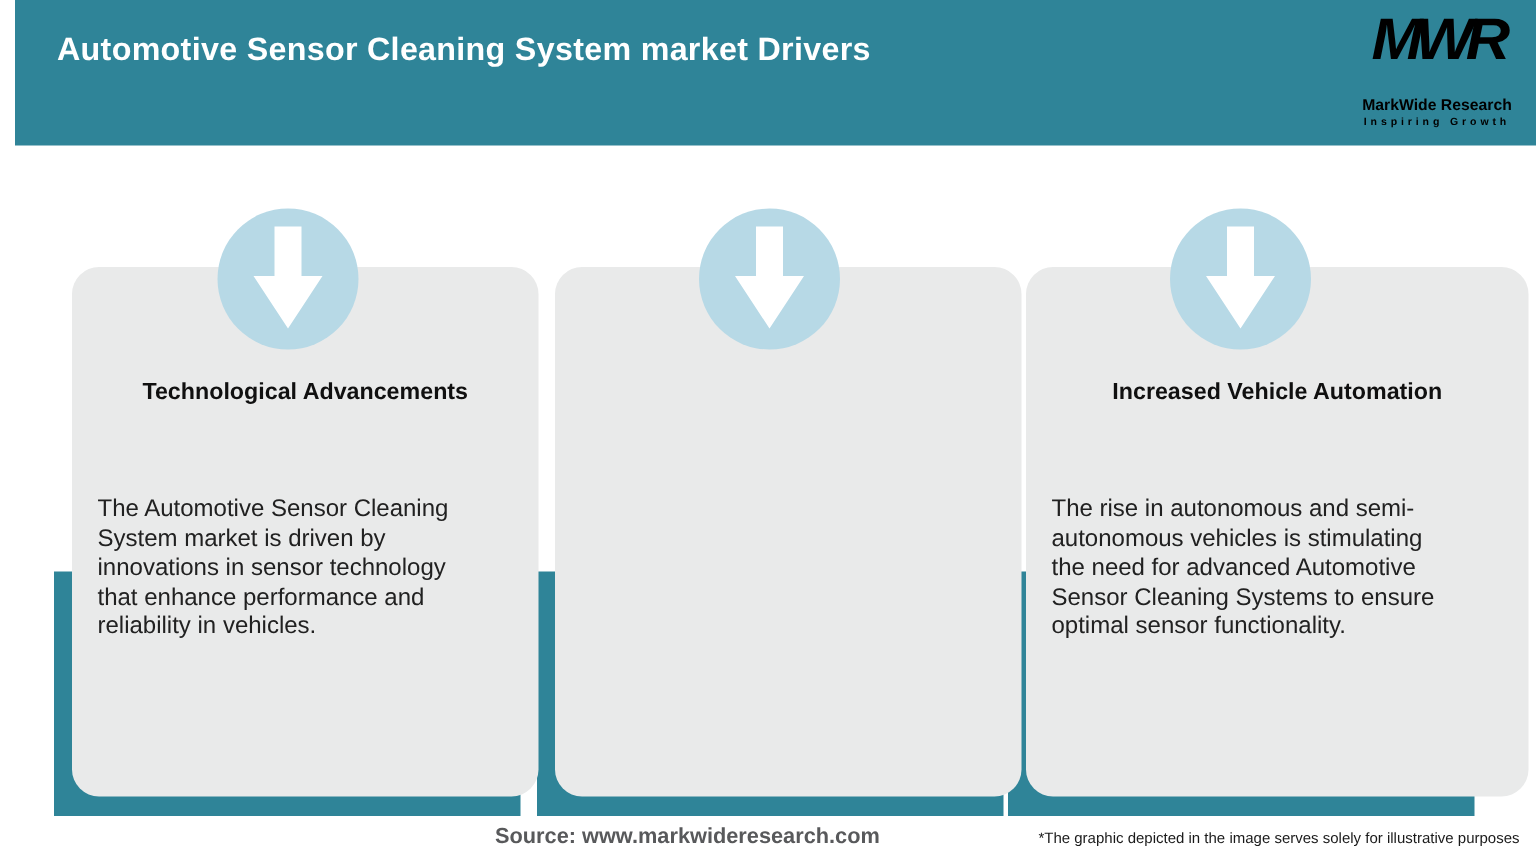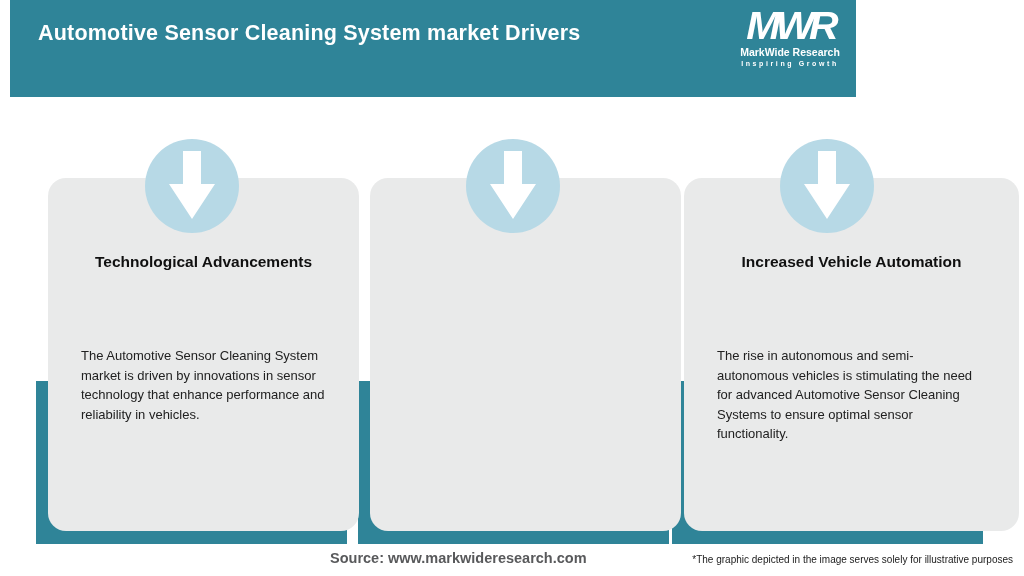--- a/index.html
+++ b/index.html
@@ -5,58 +5,58 @@
   html,body{margin:0;padding:0;}
   body{
     width:1024px;height:576px;position:relative;overflow:hidden;
     background:#ffffff;
     font-family:"Liberation Sans", sans-serif;
   }
   .page{position:absolute;inset:0;}
 
   
   .header{
-    position:absolute;left:10px;top:0;width:846px;height:97px;
+    position:absolute;left:10px;top:0;width:1014px;height:97px;
     background:var(--teal,#2f8498);
   }
   .page-title{
     position:absolute;left:28px;top:21px;margin:0;
     color:#ffffff;font-size:21.5px;font-weight:700;letter-spacing:.2px;
   }
   .logo{
     position:absolute;right:8px;top:6px;width:116px;text-align:center;
-    color:#ffffff;line-height:1;
+    color:#000000;line-height:1;
   }
   .logo-monogram{
     font-size:41px;font-weight:700;font-style:italic;
     letter-spacing:-5px;transform:scaleY(.95);
   }
-  .logo-name{font-size:10.5px;font-weight:700;margin-top:0;white-space:nowrap;}
+  .logo-name{font-size:10.5px;font-weight:700;margin-top:18px;white-space:nowrap;}
   .logo-tagline{font-size:7px;font-weight:700;letter-spacing:2.6px;margin-top:2px;white-space:nowrap;}
 
   
   .card-shadow{
     position:absolute;top:381px;width:311px;height:163px;
     background:var(--teal,#2f8498);
   }
   .shadow-1{left:36px;} .shadow-2{left:358px;} .shadow-3{left:672px;}
 
   .card{
     position:absolute;top:178px;width:311px;height:353px;
     background:var(--card-gray,#e9eaea);border-radius:18px;
   }
   .card-1{left:48px;} .card-2{left:370px;} .card-3{left:684px;padding-left:24px;}
 
   .card-title{
     position:absolute;top:75px;left:0;right:0;margin:0;
     text-align:center;font-size:15.5px;font-weight:700;color:#101010;
   }
   .card-body{
-    position:absolute;top:152px;left:17px;width:262px;margin:16px;
-    font-size:13px;line-height:19.5px;color:#212121;
+    position:absolute;top:152px;left:17px;width:262px;margin:0;
+    font-size:16px;line-height:19.5px;color:#212121;
   }
 
   .arrow-circle{
     position:absolute;top:139px;width:94px;height:94px;border-radius:50%;
     background:var(--circle-blue,#b7d9e6);
   }
   .circle-1{left:145px;} .circle-2{left:466px;} .circle-3{left:780px;}
   .arrow-circle svg{position:absolute;inset:0;}
 
   

